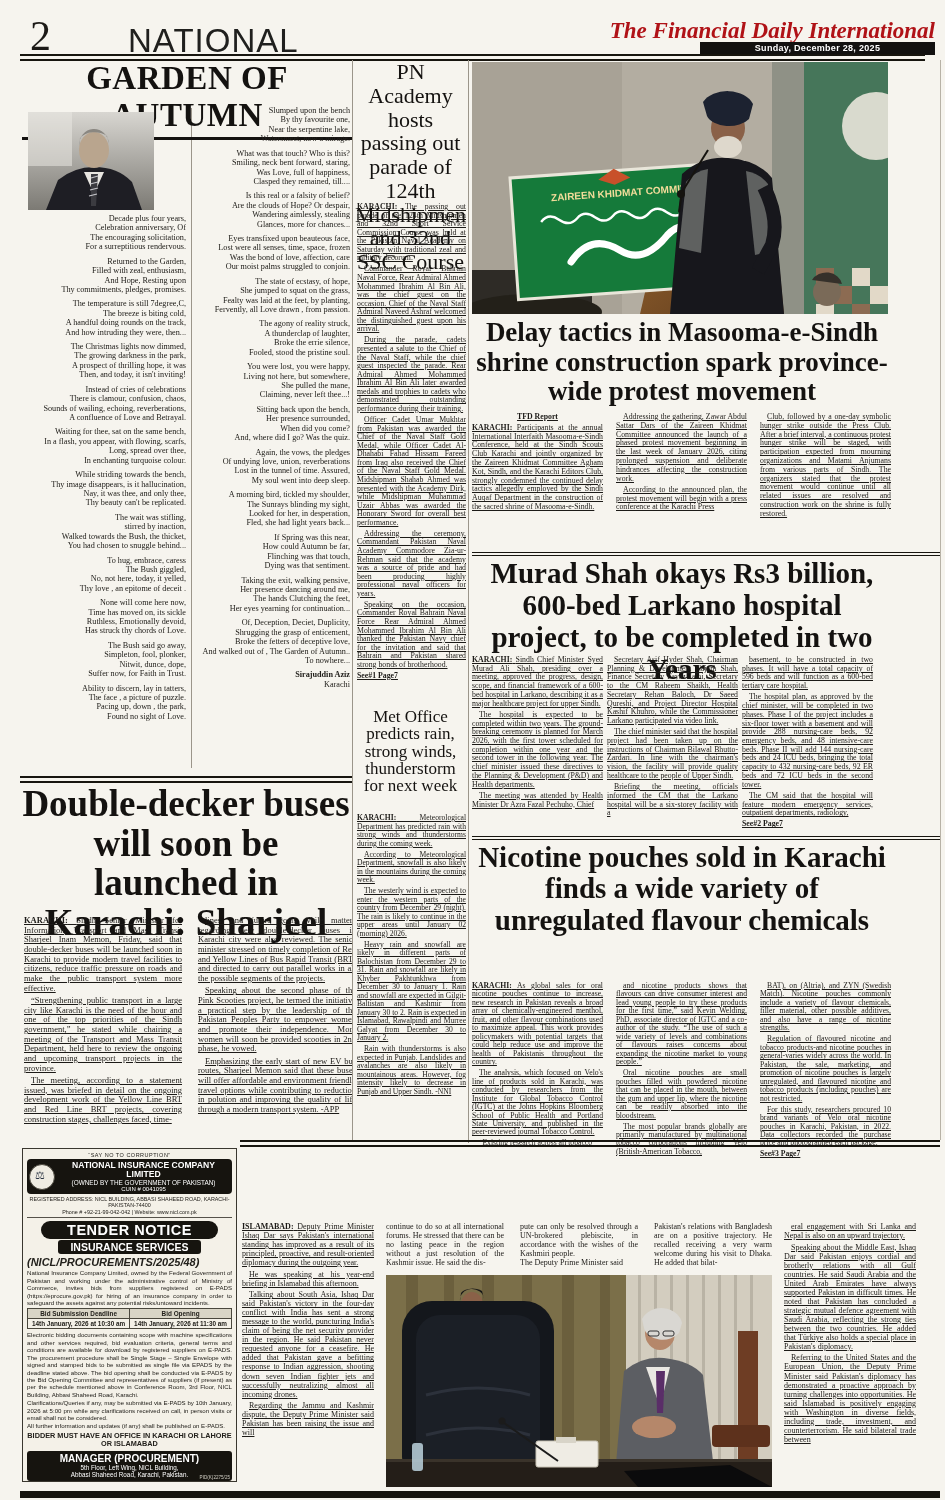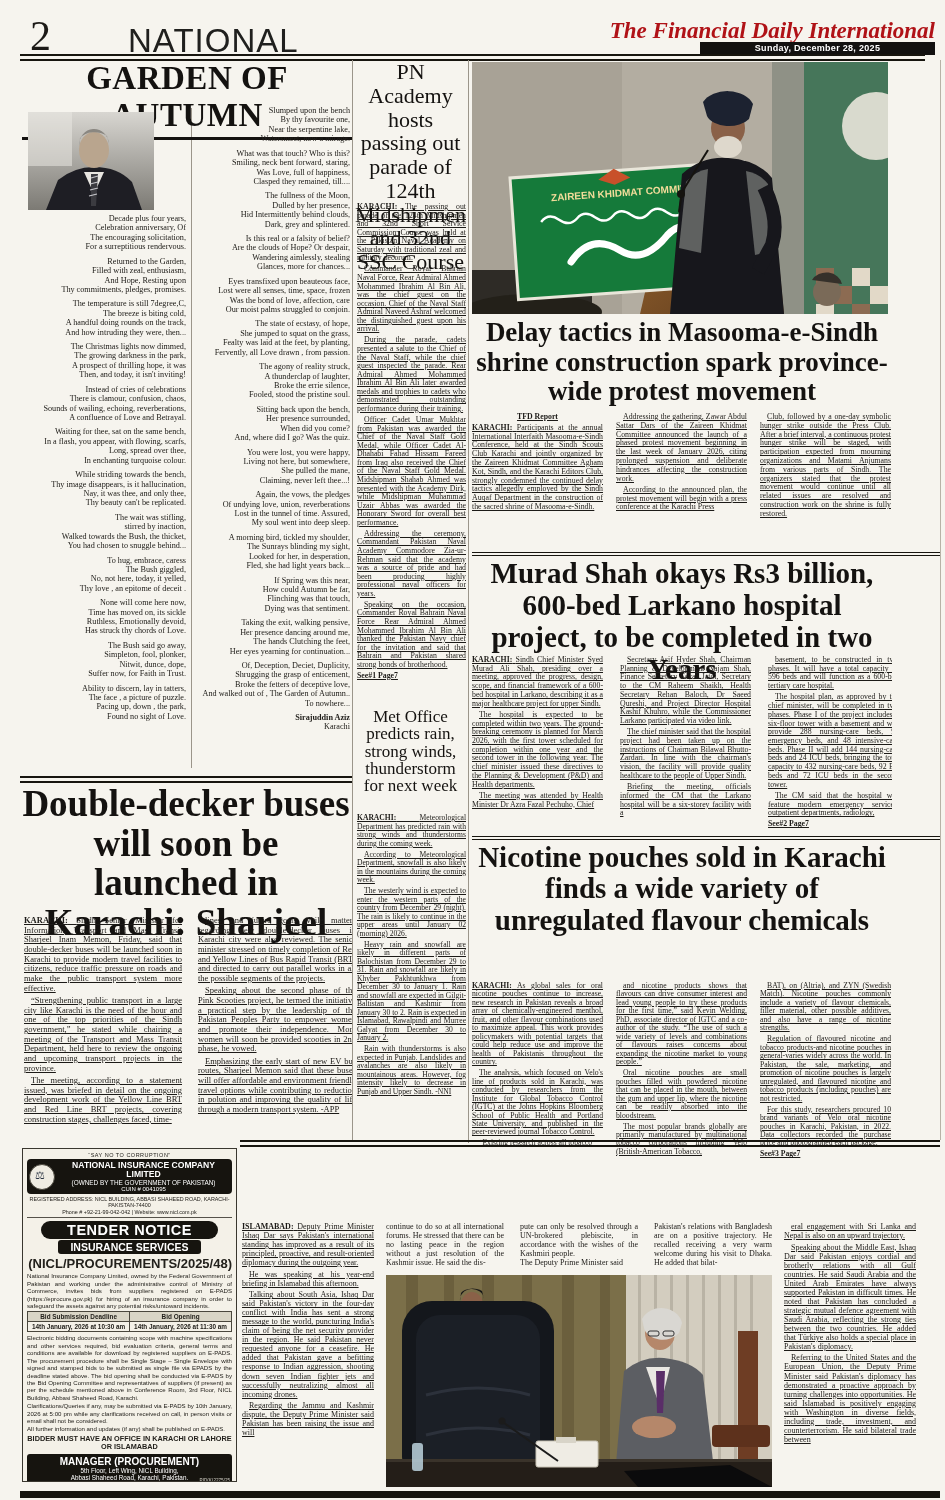--- a/index.html
+++ b/index.html
@@ -34,21 +34,21 @@
            flex:0 0 auto;margin-right:3px;position:relative;}
   .ad-logo span{position:absolute;left:5px;top:4px;font-size:11px;color:#263040;}
   .ad-head .co{font-size:8.6px;font-weight:bold;text-align:center;line-height:1.05;}
   .ad-head .own{font-size:6.4px;text-align:center;}
   .ad-head .cuin{font-size:6px;text-align:center;}
   .ad .addr{font-size:5.4px;text-align:center;border-bottom:1px solid #55524a;padding:1.5px 0;line-height:1.25;}
   .pill{background:#16140f;color:#fff;border-radius:9px;font-weight:bold;font-size:14.5px;
         text-align:center;width:86%;margin:3px auto 1px auto;padding:1px 0;letter-spacing:.5px;}
   .pill2{background:#16140f;color:#fff;border-radius:3px;font-weight:bold;font-size:10.5px;
         text-align:center;width:70%;margin:0 auto;padding:1px 0;}
-  .ref{font-weight:bold;font-size:13px;text-align:right;margin:1.5px 0;}
+  .ref{font-weight:bold;font-size:11px;text-align:left;margin:1.5px 0;font-style:italic;}
   .ad .txt{font-size:6.1px;line-height:1.22;text-align:justify;margin:1px 0;}
   .ad table{width:100%;border-collapse:collapse;margin:2px 0;}
   .ad th,.ad td{border:1px solid #4a473d;font-size:6.4px;padding:1px 2px;text-align:center;}
   .ad th{background:#d9d5c6;}
   .ad td{font-weight:bold;}
   .bidder{font-weight:bold;font-size:7.3px;text-align:center;margin:2px 0;line-height:1.15;}
   .mgr{background:#16140f;color:#fff;border-radius:3px;text-align:center;padding:2px 2px;position:relative;}
   .mgr .t{font-weight:bold;font-size:10px;}
   .mgr .a{font-size:6.3px;line-height:1.2;}
   .mgr .pid{position:absolute;right:2px;bottom:1px;font-size:4.6px;color:#cfccc2;}
@@ -144,48 +144,44 @@
   <div class="abs poem" style="left:198px;top:106px;width:152px;height:672px;">
     <div class="stanzas">
         <div>Slumped upon the bench
 By thy favourite one,
 Near the serpentine lake,
 Watersmeet, now a mirage.</div>
         <div>What was that touch? Who is this?
 Smiling, neck bent forward, staring,
 Was Love, full of happiness,
 Clasped they remained, till....</div>
-        <div>The fullness of the Moon,
-Dulled by her presence,
-Hid Intermittently behind clouds,
-Dark, grey and splintered.</div>
         <div>Is this real or a falsity of belief?
 Are the clouds of Hope? Or despair,
 Wandering aimlessly, stealing
 Glances, more for chances...</div>
         <div>Eyes transfixed upon beauteous face,
 Lost were all senses, time, space, frozen
 Was the bond of love, affection, care
 Our moist palms struggled to conjoin.</div>
         <div>The state of ecstasy, of hope,
 She jumped to squat on the grass,
 Fealty was laid at the feet, by planting,
 Fervently, all Love drawn , from passion.</div>
         <div>The agony of reality struck,
 A thunderclap of laughter,
 Broke the errie silence,
 Fooled, stood the pristine soul.</div>
+        <div>You were lost, you were happy,
+Living not here, but somewhere,
+She pulled the mane,
+Claiming, never left thee...!</div>
         <div>Sitting back upon the bench,
 Her presence surrounded,
 When did you come?
 And, where did I go? Was the quiz.</div>
-        <div>You were lost, you were happy,
-Living not here, but somewhere,
-She pulled the mane,
-Claiming, never left thee...!</div>
         <div>Again, the vows, the pledges
 Of undying love, union, reverberations
 Lost in the tunnel of time. Assured,
 My soul went into deep sleep.</div>
         <div>A morning bird, tickled my shoulder,
 The Sunrays blinding my sight,
 Looked for her, in desperation,
 Fled, she had light years back...</div>
         <div>If Spring was this near,
 How could Autumn be far,
@@ -313,21 +309,21 @@
     </div>
     <div class="col" style="width:131px;">
       <div>
           <p>Club, followed by a one-day symbolic hunger strike outside the Press Club. After a brief interval, a continuous protest hunger strike will be staged, with participation expected from mourning organizations and Matami Anjumans from various parts of Sindh. The organizers stated that the protest movement would continue until all related issues are resolved and construction work on the shrine is fully restored.</p>
         </div>
     </div>
   </div>
   <div class="abs hrule1" style="left:472px;top:552px;width:468px;"></div>
 
   <div class="abs hl" style="left:472px;top:558px;width:420px;font-size:29px;line-height:1.1;">Murad Shah okays Rs3 billion, 600-bed Larkano hospital project, to be completed in two Years</div>
-  <div class="abs body cols" style="left:472px;top:656px;width:420px;height:175px;gap:17px;font-size:7.8px;line-height:1.12;">
+  <div class="abs body cols" style="left:472px;top:656px;width:420px;height:175px;gap:4px;font-size:7.8px;line-height:1.12;">
     <div class="col" style="width:131px;">
       <p class="lead"><b class="dl">KARACHI:</b> <span>Sindh Chief Minister Syed Murad Ali Shah, presiding over a meeting, approved the progress, design, scope, and financial framework of a 600-bed hospital in Larkano, describing it as a major healthcare project for upper Sindh.</span></p>
       <div>
           <p>The hospital is expected to be completed within two years. The ground-breaking ceremony is planned for March 2026, with the first tower scheduled for completion within one year and the second tower in the following year. The chief minister issued these directives to the Planning &amp; Development (P&amp;D) and Health departments.</p>
           <p>The meeting was attended by Health Minister Dr Azra Fazal Pechuho, Chief</p>
         </div>
     </div>
     <div class="col" style="width:131px;">
       <div>
           <p>Secretary Asif Hyder Shah, Chairman Planning &amp; Development Najam Shah, Finance Secretary Fayaz Jatoi, Secretary to the CM Raheem Shaikh, Health Secretary Rehan Baloch, Dr Saeed Qureshi, and Project Director Hospital Kashif Khuhro, while the Commissioner Larkano participated via video link.</p>

